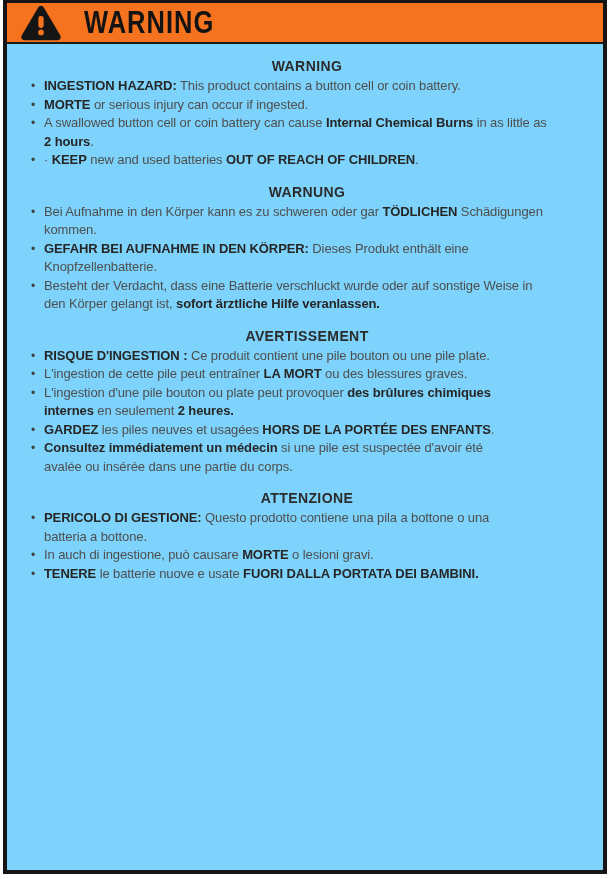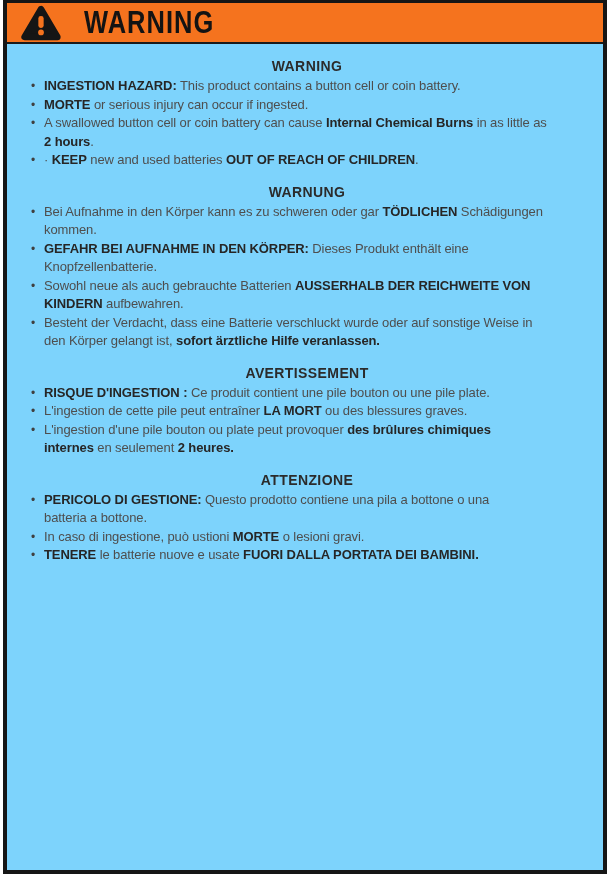--- a/index.html
+++ b/index.html
@@ -67,38 +67,39 @@
           <li><span>· </span><b>KEEP</b><span> new and used batteries </span><b>OUT OF REACH OF CHILDREN</b><span>.</span></li>
         </ul>
       </section>
       <section class="section">
         <h2 class="sec-heading">WARNUNG</h2>
         <ul class="bullets">
           <li><span>Bei Aufnahme in den Körper kann es zu schweren oder gar </span><b>TÖDLICHEN</b><span> Schädigungen
 kommen.</span></li>
           <li><b>GEFAHR BEI AUFNAHME IN DEN KÖRPER:</b><span> Dieses Produkt enthält eine
 Knopfzellenbatterie.</span></li>
-          <li><span>Sowohl neue als auch gebrauchte Batterien </span><b>AUSSERHALB DER REICHWEITE VON
-KINDERN</b><span> aufbewahren.</span></li>
           <li><span>Besteht der Verdacht, dass eine Batterie verschluckt wurde oder auf sonstige Weise in
 den Körper gelangt ist, </span><b>sofort ärztliche Hilfe veranlassen.</b></li>
         </ul>
       </section>
       <section class="section">
         <h2 class="sec-heading">AVERTISSEMENT</h2>
         <ul class="bullets">
           <li><b>RISQUE D'INGESTION :</b><span> Ce produit contient une pile bouton ou une pile plate.</span></li>
           <li><span>L'ingestion de cette pile peut entraîner </span><b>LA MORT</b><span> ou des blessures graves.</span></li>
           <li><span>L'ingestion d'une pile bouton ou plate peut provoquer </span><b>des brûlures chimiques
 internes</b><span> en seulement </span><b>2 heures.</b></li>
+          <li><b>GARDEZ</b><span> les piles neuves et usagées </span><b>HORS DE LA PORTÉE DES ENFANTS</b><span>.</span></li>
+          <li><b>Consultez immédiatement un médecin</b><span> si une pile est suspectée d'avoir été
+avalée ou insérée dans une partie du corps.</span></li>
         </ul>
       </section>
       <section class="section">
         <h2 class="sec-heading">ATTENZIONE</h2>
         <ul class="bullets">
           <li><b>PERICOLO DI GESTIONE:</b><span> Questo prodotto contiene una pila a bottone o una
 batteria a bottone.</span></li>
-          <li><span>In caso di ingestione, può ustioni </span><b>MORTE</b><span> o lesioni gravi.</span></li>
+          <li><span>In auch di ingestione, può causare </span><b>MORTE</b><span> o lesioni gravi.</span></li>
           <li><b>TENERE</b><span> le batterie nuove e usate </span><b>FUORI DALLA PORTATA DEI BAMBINI.</b></li>
         </ul>
       </section>
     </div>
 </div>
 
 </body></html>

